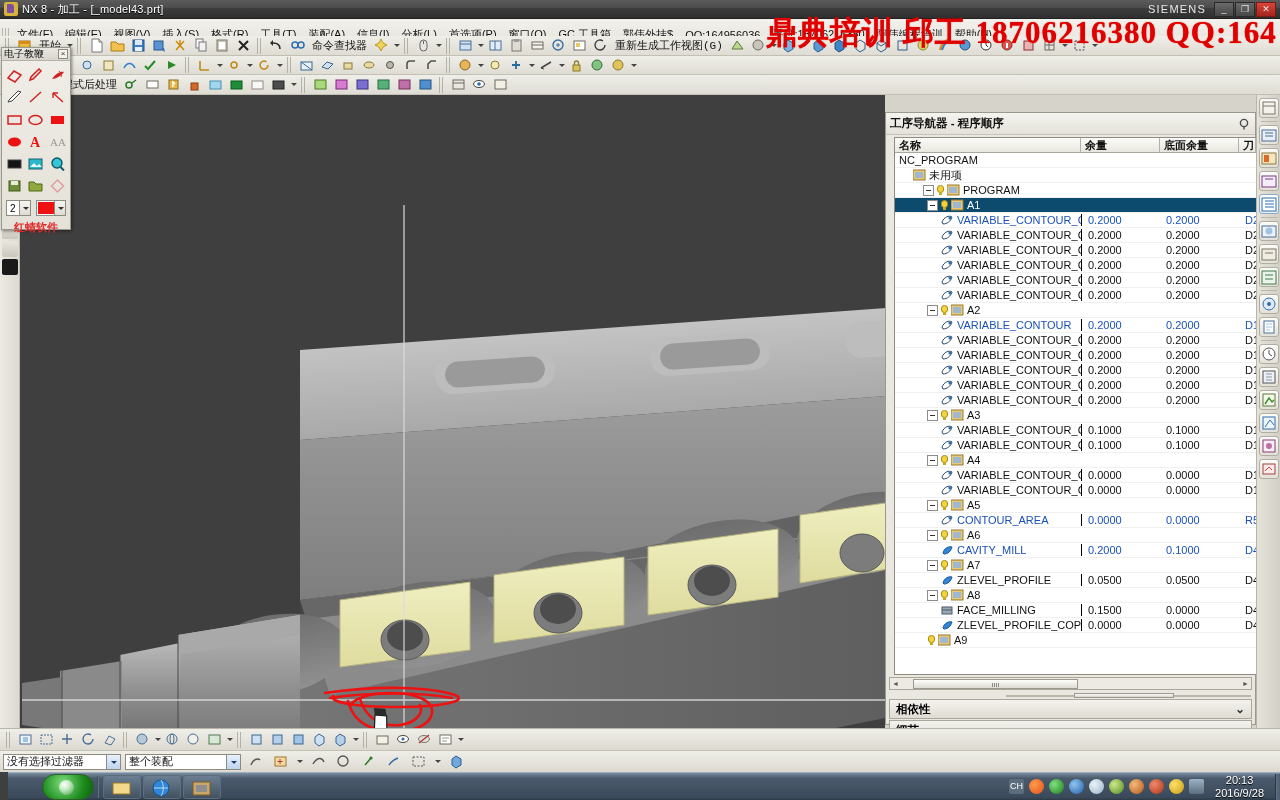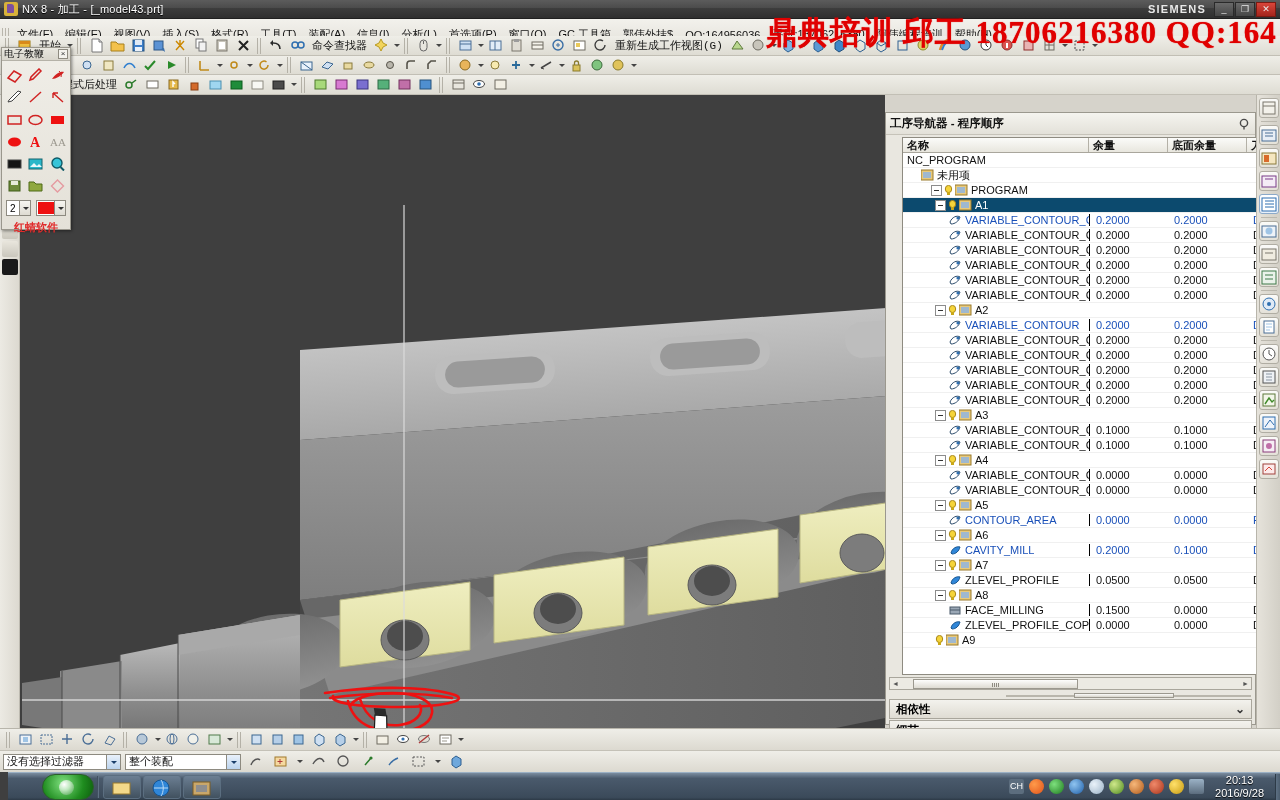--- a/index.html
+++ b/index.html
@@ -17,21 +17,21 @@
     position:absolute; left:0; top:0; width:1280px; height:19px;
     background:linear-gradient(to bottom,#5c5c5c 0%,#4b4b4b 45%,#3d3d3d 46%,#2f2f2f 100%);
     color:#fff; display:flex; align-items:center; padding:0 2px;
     border-bottom:1px solid #202020;
   }
   .tb-ico { width:14px; height:14px; margin:0 4px 0 2px; background:#d8b23a;
     border-radius:2px; position:relative; }
   .tb-ico:after{ content:""; position:absolute; left:3px; top:2px; width:7px;height:9px;
     background:#7c4fa0; border-radius:1px 3px 1px 1px;}
   .tb-title { font-size:11px; letter-spacing:.2px; text-shadow:0 1px 0 #000; }
-  .tb-siemens { margin-left:auto; font-weight:bold; font-size:11px; letter-spacing:1.2px;
+  .tb-siemens { margin-left:auto; font-weight:normal; font-size:11px; letter-spacing:1.2px;
      color:#e8e8e8; padding-right:8px; }
   .tb-btns { display:flex; gap:1px; padding-right:2px;}
   .tb-btn { width:20px; height:15px; background:linear-gradient(#6a6a6a,#464646);
     border:1px solid #2a2a2a; color:#e8e8e8; font-size:9px; line-height:13px; text-align:center;}
   .tb-btn.close { background:linear-gradient(#d9453a,#a3251c); border-color:#7a1a12;}
 
   
   .menubar {
     position:absolute; left:0; top:19px; width:1280px; height:32px;
     background:linear-gradient(#f2f1ec,#e2e0d8);
@@ -80,21 +80,21 @@
   .rbico.sel{ background:linear-gradient(#ffffff,#e8f0fa); border-color:#8ba9c9;}
   .rbsep{ width:16px;height:1px;background:#bbb8ae;}
 
   
   .dock{ position:absolute; right:24px; top:112px; width:371px; height:613px;
     background:#e9e7e0; border:1px solid #9b988e;}
   .dock-hd{ height:22px; display:flex; align-items:center; padding:0 4px;
     background:linear-gradient(#f5f4ef,#e3e1d9); border-bottom:1px solid #c6c3b9;
     font-weight:bold; font-size:11.5px; color:#111;}
   .dock-pin{ margin-left:auto; width:14px;height:14px; }
-  .tree-wrap{ position:absolute; left:16px; top:24px; width:363px; height:538px;
+  .tree-wrap{ position:absolute; left:8px; top:24px; width:363px; height:538px;
     background:#fff; border:1px solid #8e8b81; overflow:hidden;}
   .thead{ display:flex; height:15px; background:linear-gradient(#fbfbf9,#e8e6de);
     border-bottom:1px solid #a9a69c; font-size:11px;}
   .th{ border-right:1px solid #b4b1a7; padding:0 4px; line-height:14px; color:#111;
     overflow:hidden; font-weight:bold;}
   .th.c0{ width:186px;} .th.c1{ width:79px;} .th.c2{ width:79px;} .th.c3{ width:auto; flex:1;}
   .tbody{ height:506px; overflow:hidden; position:relative;}
   .trow{ display:flex; height:15px; align-items:center; font-size:11px;
      border-bottom:1px solid #f0f0f0; color:#111; white-space:nowrap;}
   .trow.sel{ background:#0c4a6e; color:#fff;}

